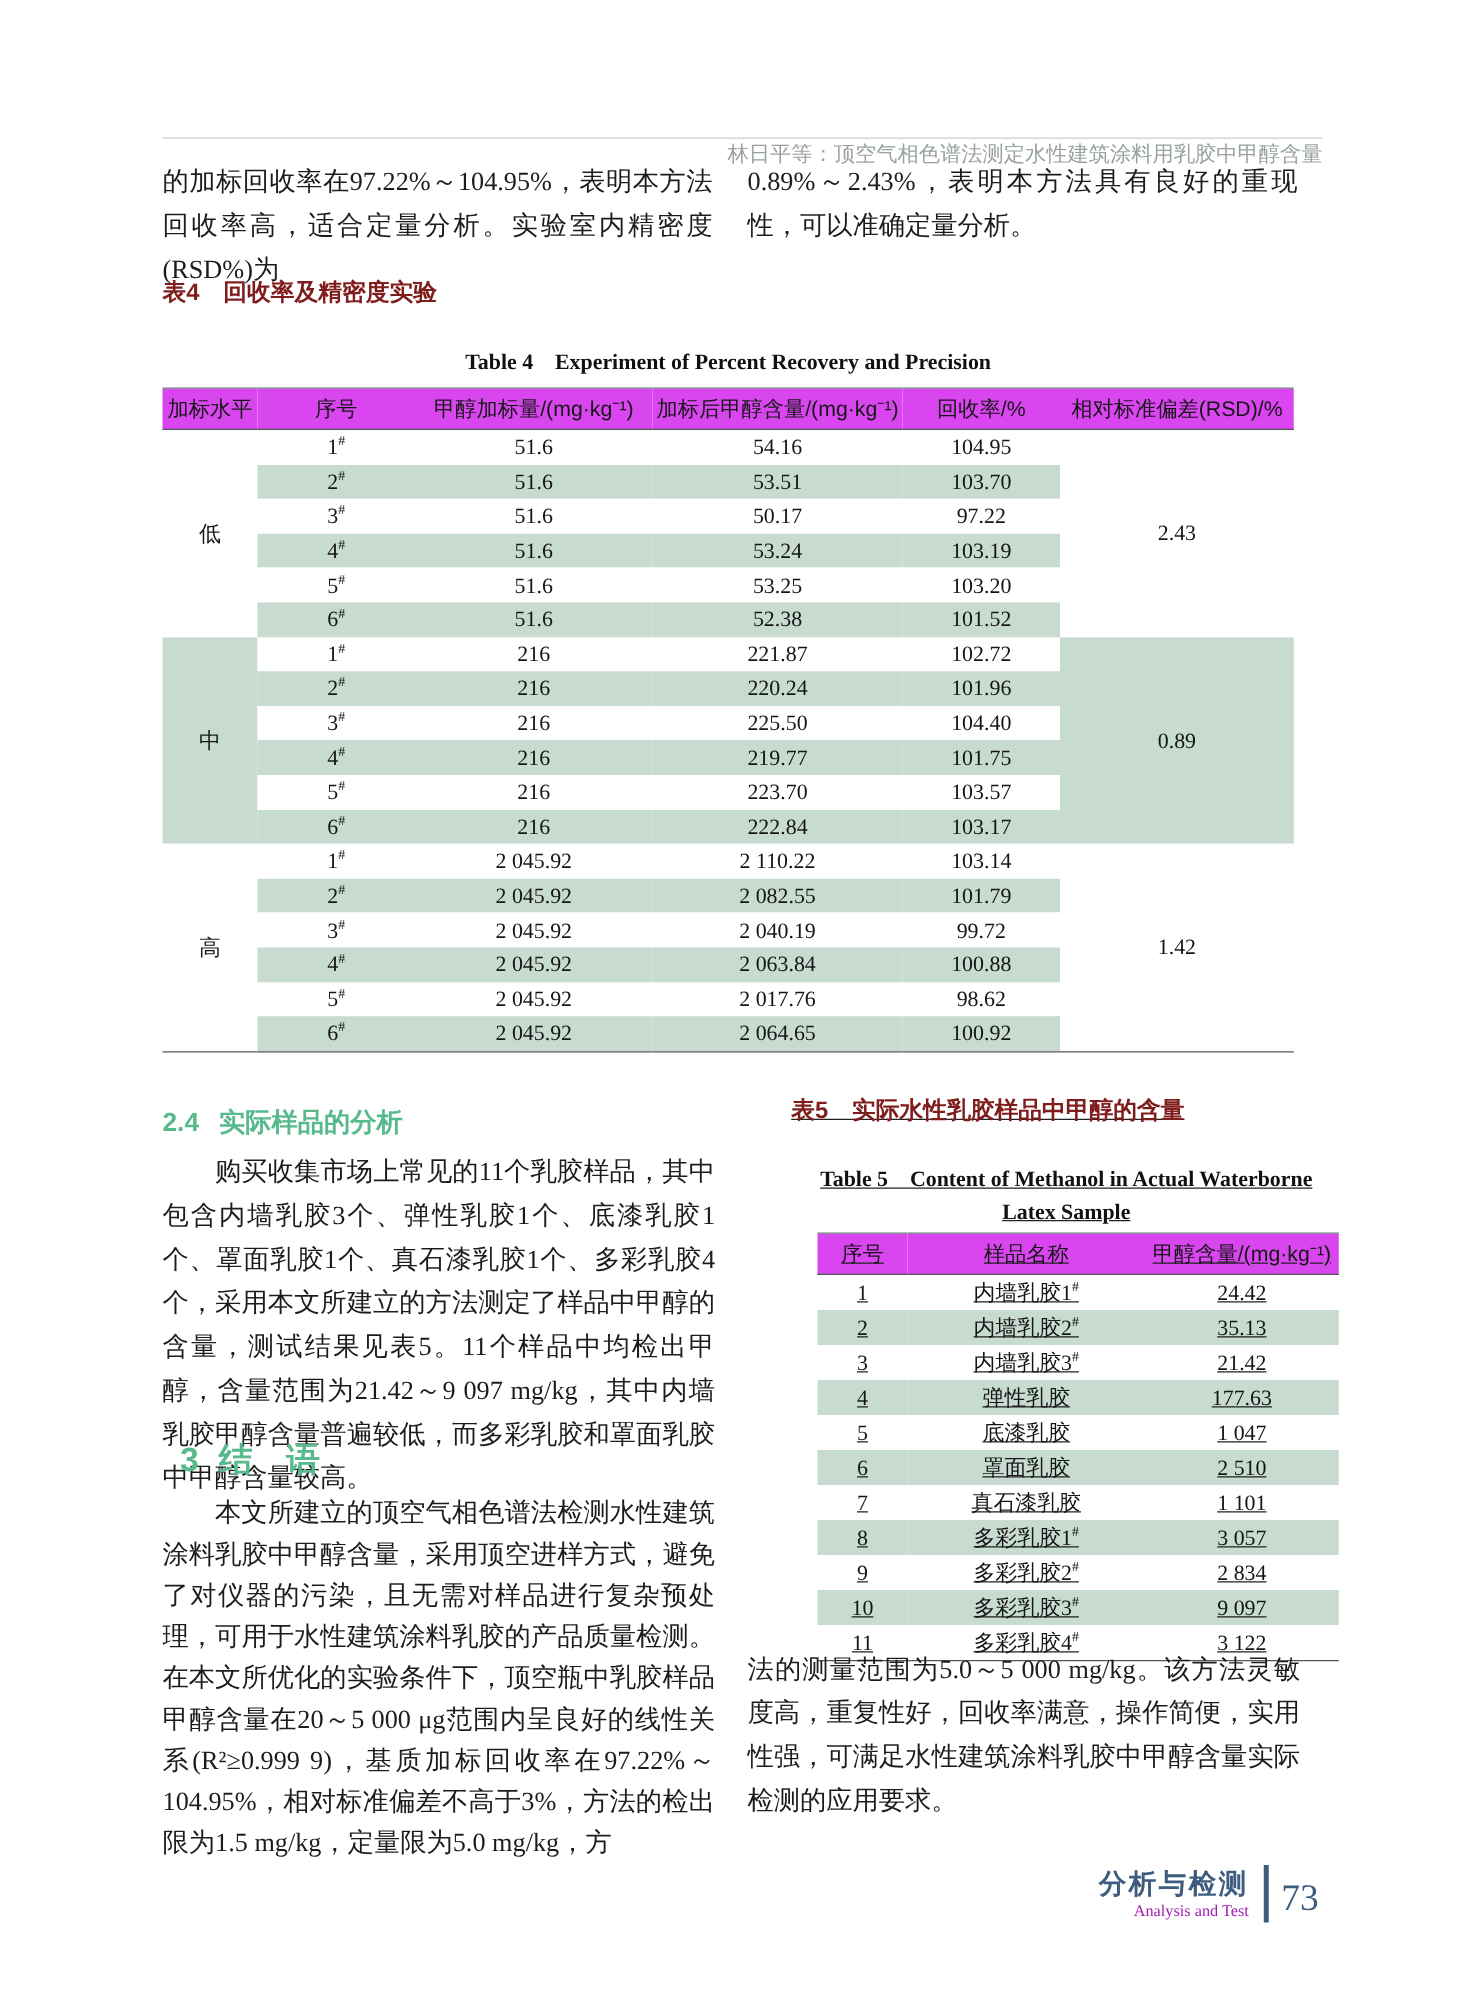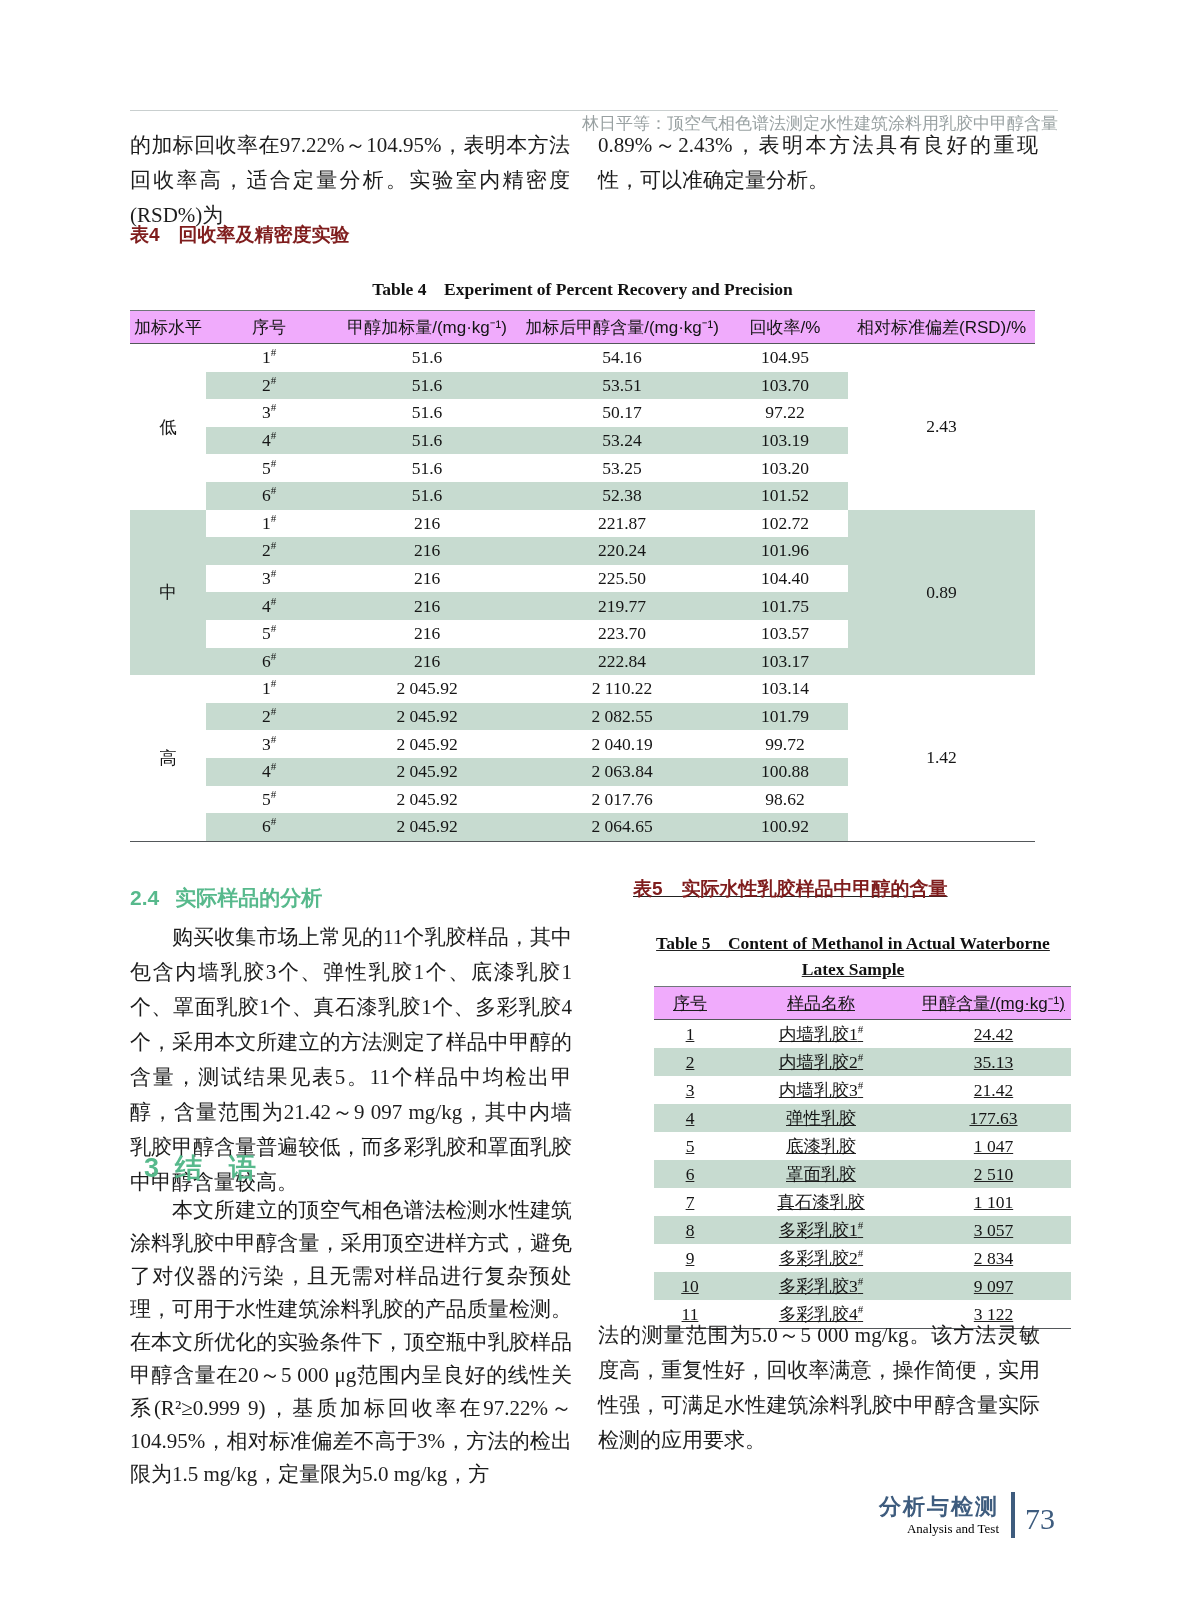--- a/index.html
+++ b/index.html
@@ -33,21 +33,21 @@
     text-align:center;line-height:26px;color:#111;margin-top:28px;
   }
 
   
   table{border-collapse:collapse;table-layout:fixed;}
   .t4-wrap{top:222px;left:130px;width:905px;}
   .t4{width:905px;margin-top:8px;border-top:1px solid #70767a;border-bottom:1.5px solid #53575a;}
   .t5-wrap{top:876px;left:633px;width:440px;text-decoration:underline;}
   .t5{width:417px;margin:4px 0 0 21px;border-top:1px solid #70767a;border-bottom:1.5px solid #53575a;}
   thead th{
-    background:#f0abfc;font-family:"Liberation Sans",sans-serif;font-weight:normal;
+    background:#d946ef;font-family:"Liberation Sans",sans-serif;font-weight:normal;
     font-size:17px;height:32px;border-bottom:1px solid #53575a;padding:0;color:#151515;
   }
   .t4 td{height:27.6px;}
   .t5 td{height:28px;}
   td{
     text-align:center;vertical-align:middle;padding:0;
     font-size:17.5px;color:#151515;font-family:"Liberation Serif",serif;
   }
   td.g{background:#c7dbd0;}
   td.w{background:#ffffff;}
@@ -64,21 +64,21 @@
   .sec3-para{top:1194px;left:130px;width:442px;line-height:33px;}
   .right-tail{top:1318px;left:598px;width:442px;}
 
   
   .footer{top:1492px;right:132px;display:flex;align-items:center;}
   .footer-textcol{display:flex;flex-direction:column;align-items:flex-end;}
   .footer-zh{
     font-family:"Liberation Sans",sans-serif;font-weight:bold;font-size:22px;
     color:#3e5c7e;letter-spacing:2px;line-height:26px;text-align:right;
   }
-  .footer-en{font-family:"Liberation Serif",serif;font-size:13px;color:#000000;line-height:17px;}
+  .footer-en{font-family:"Liberation Serif",serif;font-size:13px;color:#a21caf;line-height:17px;}
   .footer-bar{width:4px;height:46px;background:#3e5c7e;margin:0 10px 0 12px;}
   .footer-page{font-family:"Liberation Serif",serif;font-size:30px;color:#3e5c7e;padding-top:8px;}
 </style>
 </head>
 <body>
 
 <div class="abs running-head">林日平等：顶空气相色谱法测定水性建筑涂料用乳胶中甲醇含量</div>
 <div class="abs head-rule"></div>
 
 <div class="abs intro-left bodytext">的加标回收率在97.22%～104.95%，表明本方法回收率高，适合定量分析。实验室内精密度(RSD%)为</div>

